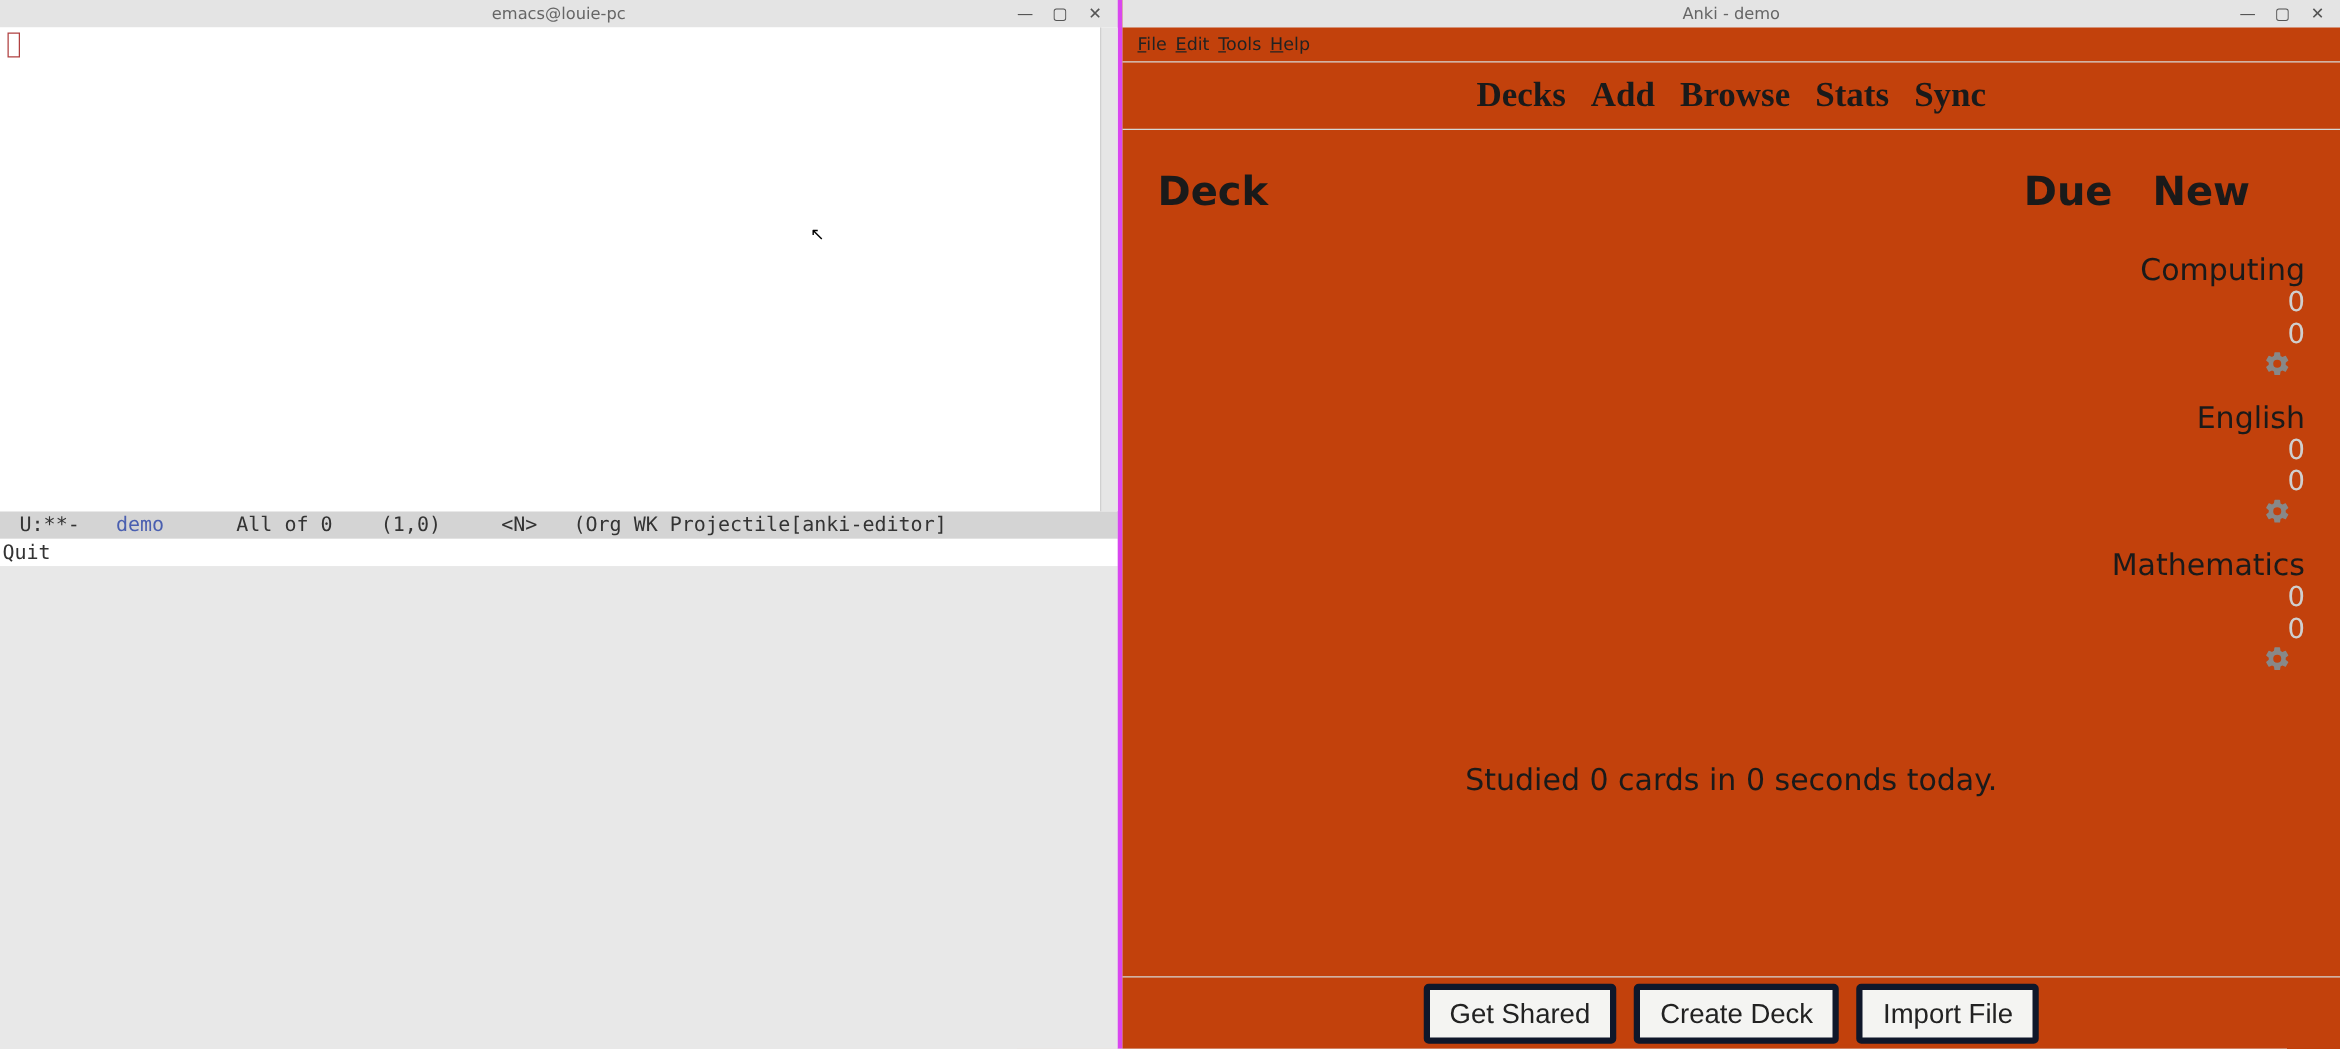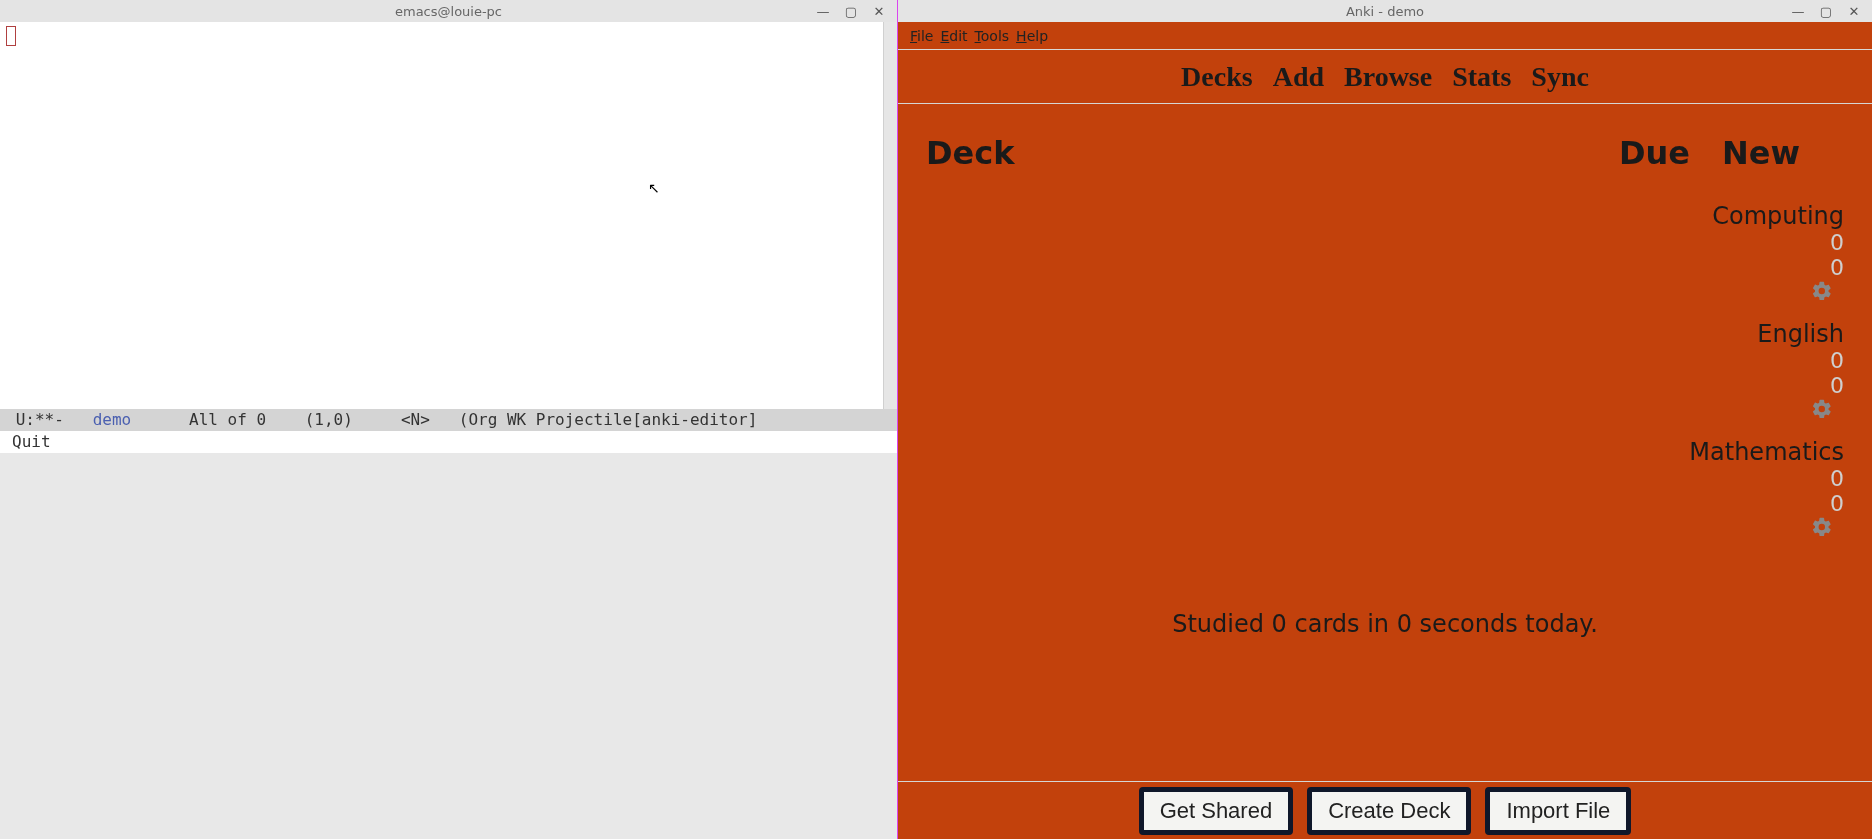--- a/index.html
+++ b/index.html
@@ -15,21 +15,21 @@
     width: 100%;
     height: 100%;
   }
   
   .emacs-window {
     width: 898px;
     height: 100%;
     background: #e8e8e8;
     display: flex;
     flex-direction: column;
-    border-right: 1px solid #d946ef;
+    border-right: 4px solid #d946ef;
   }
   .titlebar {
     height: 22px;
     background: #e4e4e4;
     display: flex;
     align-items: center;
     position: relative;
     font-size: 13px;
     color: #666;
   }
@@ -98,21 +98,21 @@
     white-space: pre;
     padding-left: 6px;
   }
   .emacs-modeline .buffer-name { color: #4a5fb0; }
   .emacs-minibuffer {
     height: 22px;
     background: #ffffff;
     font-family: "DejaVu Sans Mono", "Liberation Mono", monospace;
     font-size: 16px;
     color: #333;
-    padding-left: 12px;
+    padding-left: 2px;
     display: flex;
     align-items: center;
   }
   .emacs-bottom-pad {
     flex: 1 0 auto;
     background: #e8e8e8;
   }
   .emacs-stack {
     display: flex;
     flex-direction: column;

